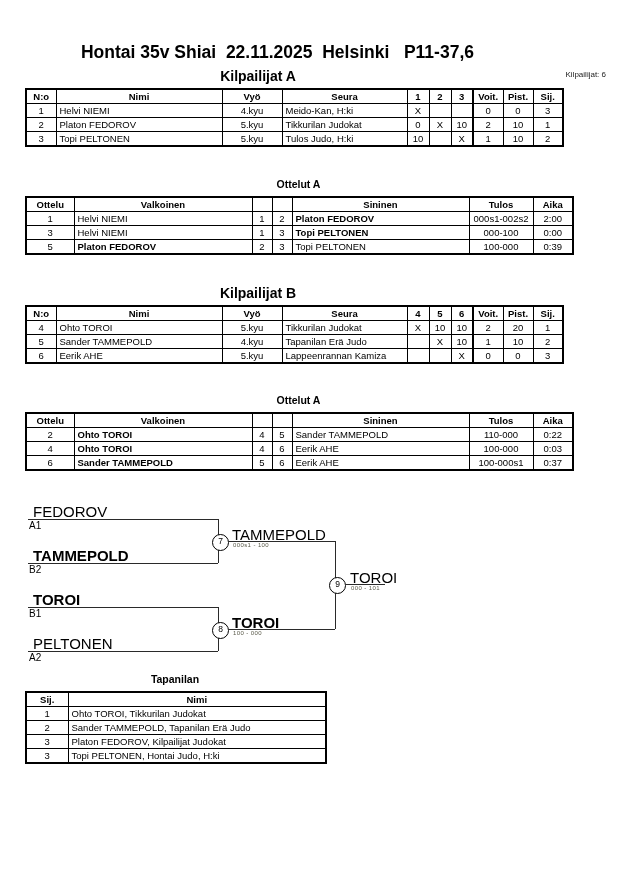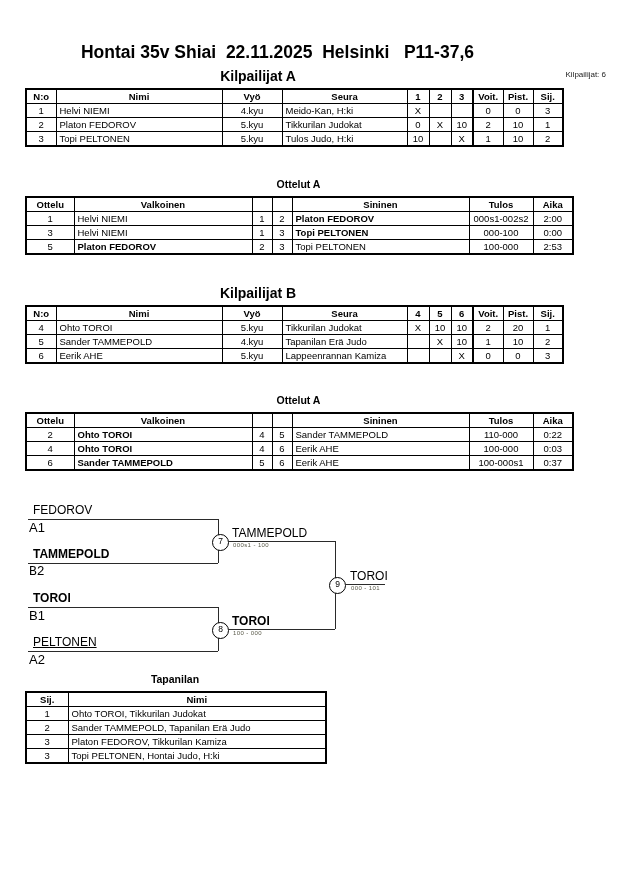--- a/index.html
+++ b/index.html
@@ -89,26 +89,26 @@
   }
 
   
   #bracket {
     position: absolute;
     left: 0; top: 495px;
     width: 630px; height: 180px;
   }
   .bk-name {
     position: absolute;
-    font-size: 12px;
+    font-size: 15px;
     white-space: nowrap;
   }
   .bk-seed {
     position: absolute;
-    font-size: 13px;
+    font-size: 10px;
     white-space: nowrap;
   }
   .bk-score {
     position: absolute;
     font-size: 6px;
     color: #5a5a4a;
     white-space: nowrap;
     letter-spacing: .4px;
   }
   .bk-node {
@@ -250,21 +250,21 @@
         <td class="c">000-100</td>
         <td class="c">0:00</td>
       </tr>
       <tr>
         <td class="c">5</td>
         <td class="l bold">Platon FEDOROV</td>
         <td class="c">2</td>
         <td class="c">3</td>
         <td class="l">Topi PELTONEN</td>
         <td class="c">100-000</td>
-        <td class="c">2:53</td>
+        <td class="c">0:39</td>
       </tr>
     </tbody>
 </table>
 
 <div class="subtitle" style="top:285px">Kilpailijat B</div>
 <table class="grid" id="pool-b">
   <colgroup>
     <col style="width:30px">
       <col style="width:166px">
       <col style="width:60px">
@@ -384,34 +384,34 @@
 </table>
 
 <div id="bracket">
 
   <div class="bk-name" style="left:33px; top:8px;">FEDOROV</div>
   <div class="hline" style="left:28px; top:24px; width:190px;"></div>
   <div class="bk-seed" style="left:29px; top:25px;">A1</div>
 
   <div class="bk-name bold" style="left:33px; top:52px;">TAMMEPOLD</div>
   <div class="hline" style="left:28px; top:68px; width:190px;"></div>
-  <div class="bk-seed" style="left:29px; top:69px;font-family:Liberation Mono, monospace;">B2</div>
+  <div class="bk-seed" style="left:29px; top:69px;">B2</div>
 
   <div class="vline" style="left:218px; top:24px; height:44px;"></div>
 
   <div class="bk-node" style="left:212px; top:39px;">7</div>
   <div class="bk-name" style="left:232px; top:31px;">TAMMEPOLD</div>
   <div class="hline" style="left:229px; top:46px; width:106px;"></div>
   <div class="bk-score" style="left:233px; top:47px;">000s1 - 100</div>
 
   <div class="bk-name bold" style="left:33px; top:96px;">TOROI</div>
   <div class="hline" style="left:28px; top:112px; width:190px;"></div>
   <div class="bk-seed" style="left:29px; top:113px;">B1</div>
 
-  <div class="bk-name" style="left:33px; top:140px;text-decoration:underline;">PELTONEN</div>
+  <div class="bk-name" style="left:33px; top:140px;">PELTONEN</div>
   <div class="hline" style="left:28px; top:156px; width:190px;"></div>
   <div class="bk-seed" style="left:29px; top:157px;">A2</div>
 
   <div class="vline" style="left:218px; top:112px; height:44px;"></div>
 
   <div class="bk-node" style="left:212px; top:127px;">8</div>
   <div class="bk-name bold" style="left:232px; top:119px;">TOROI</div>
   <div class="hline" style="left:229px; top:134px; width:106px;"></div>
   <div class="bk-score" style="left:233px; top:135px;">100 - 000</div>
 
@@ -439,20 +439,20 @@
       <tr>
         <td class="c">1</td>
         <td class="l">Ohto TOROI, Tikkurilan Judokat</td>
       </tr>
       <tr>
         <td class="c">2</td>
         <td class="l">Sander TAMMEPOLD, Tapanilan Erä Judo</td>
       </tr>
       <tr>
         <td class="c">3</td>
-        <td class="l">Platon FEDOROV, Tikkurilan Kamiza</td>
+        <td class="l">Platon FEDOROV, Kilpailijat Judokat</td>
       </tr>
       <tr>
         <td class="c">3</td>
         <td class="l">Topi PELTONEN, Hontai Judo, H:ki</td>
       </tr>
     </tbody>
 </table>
 
 </body></html>

